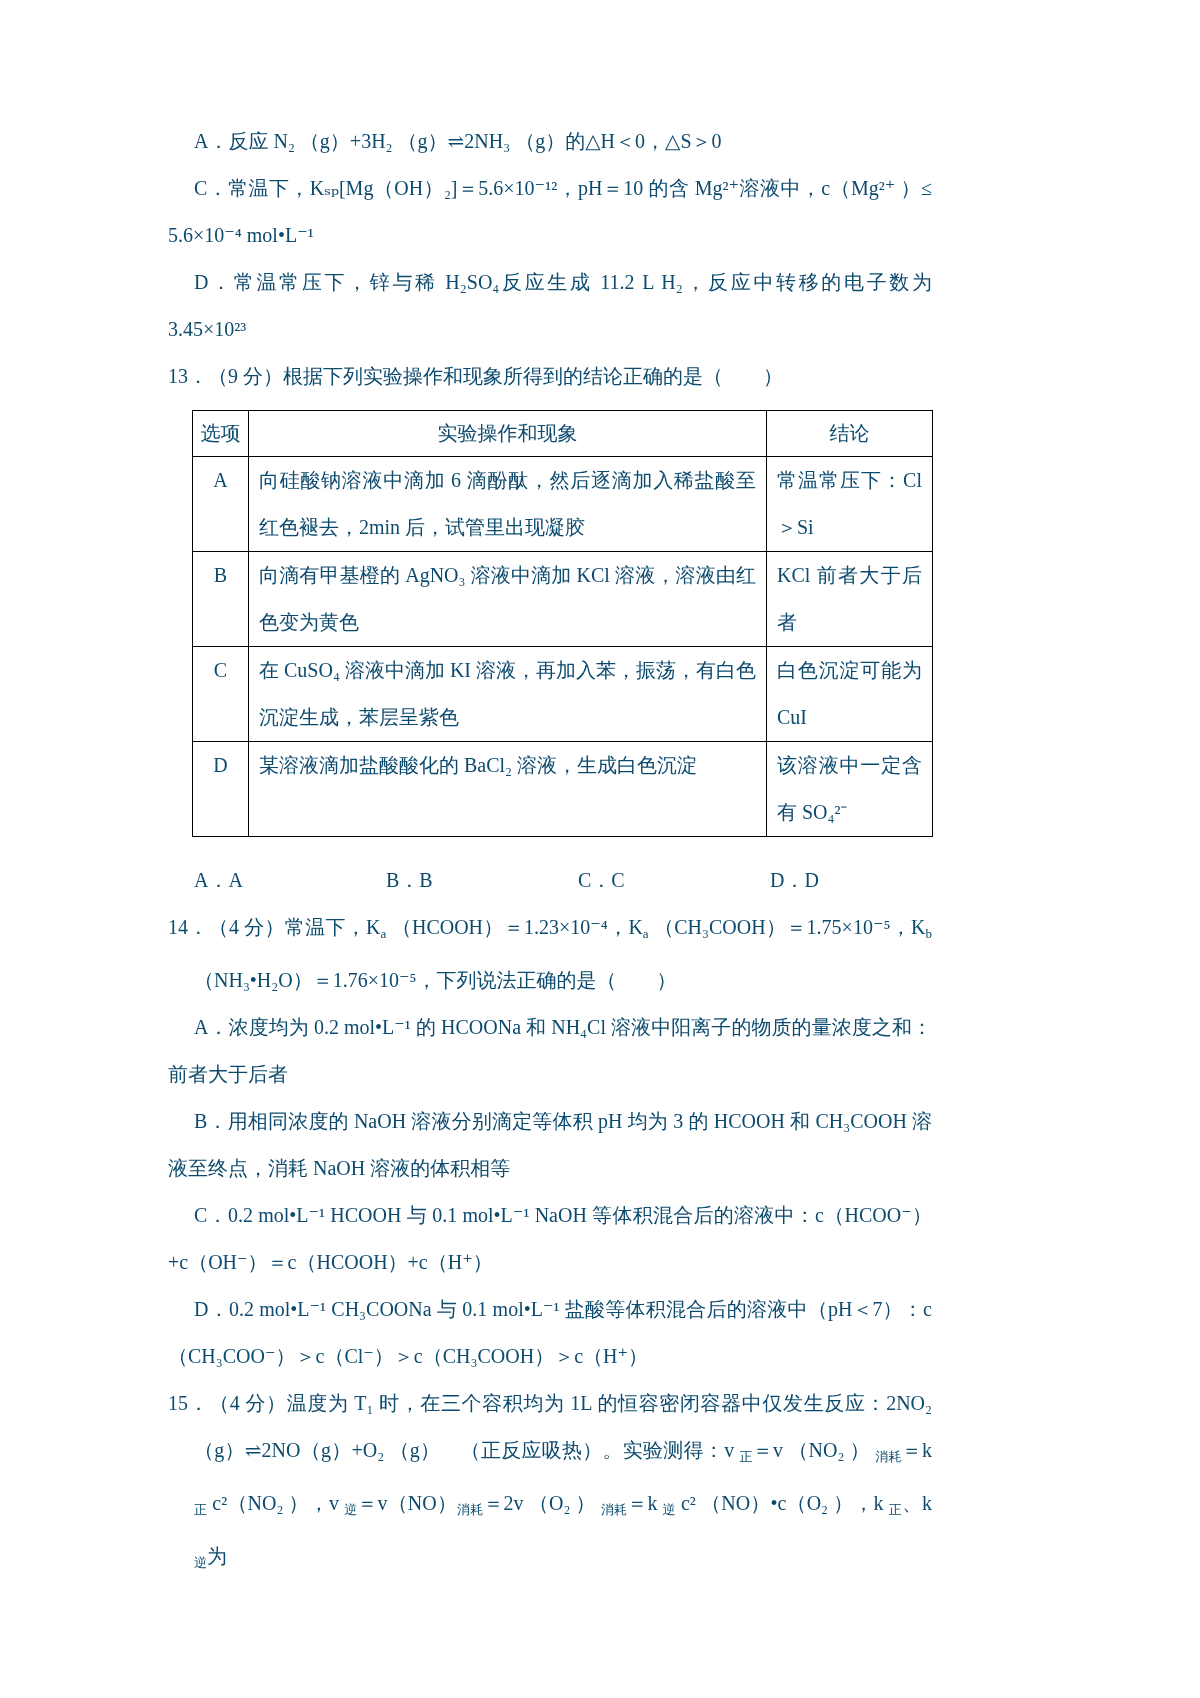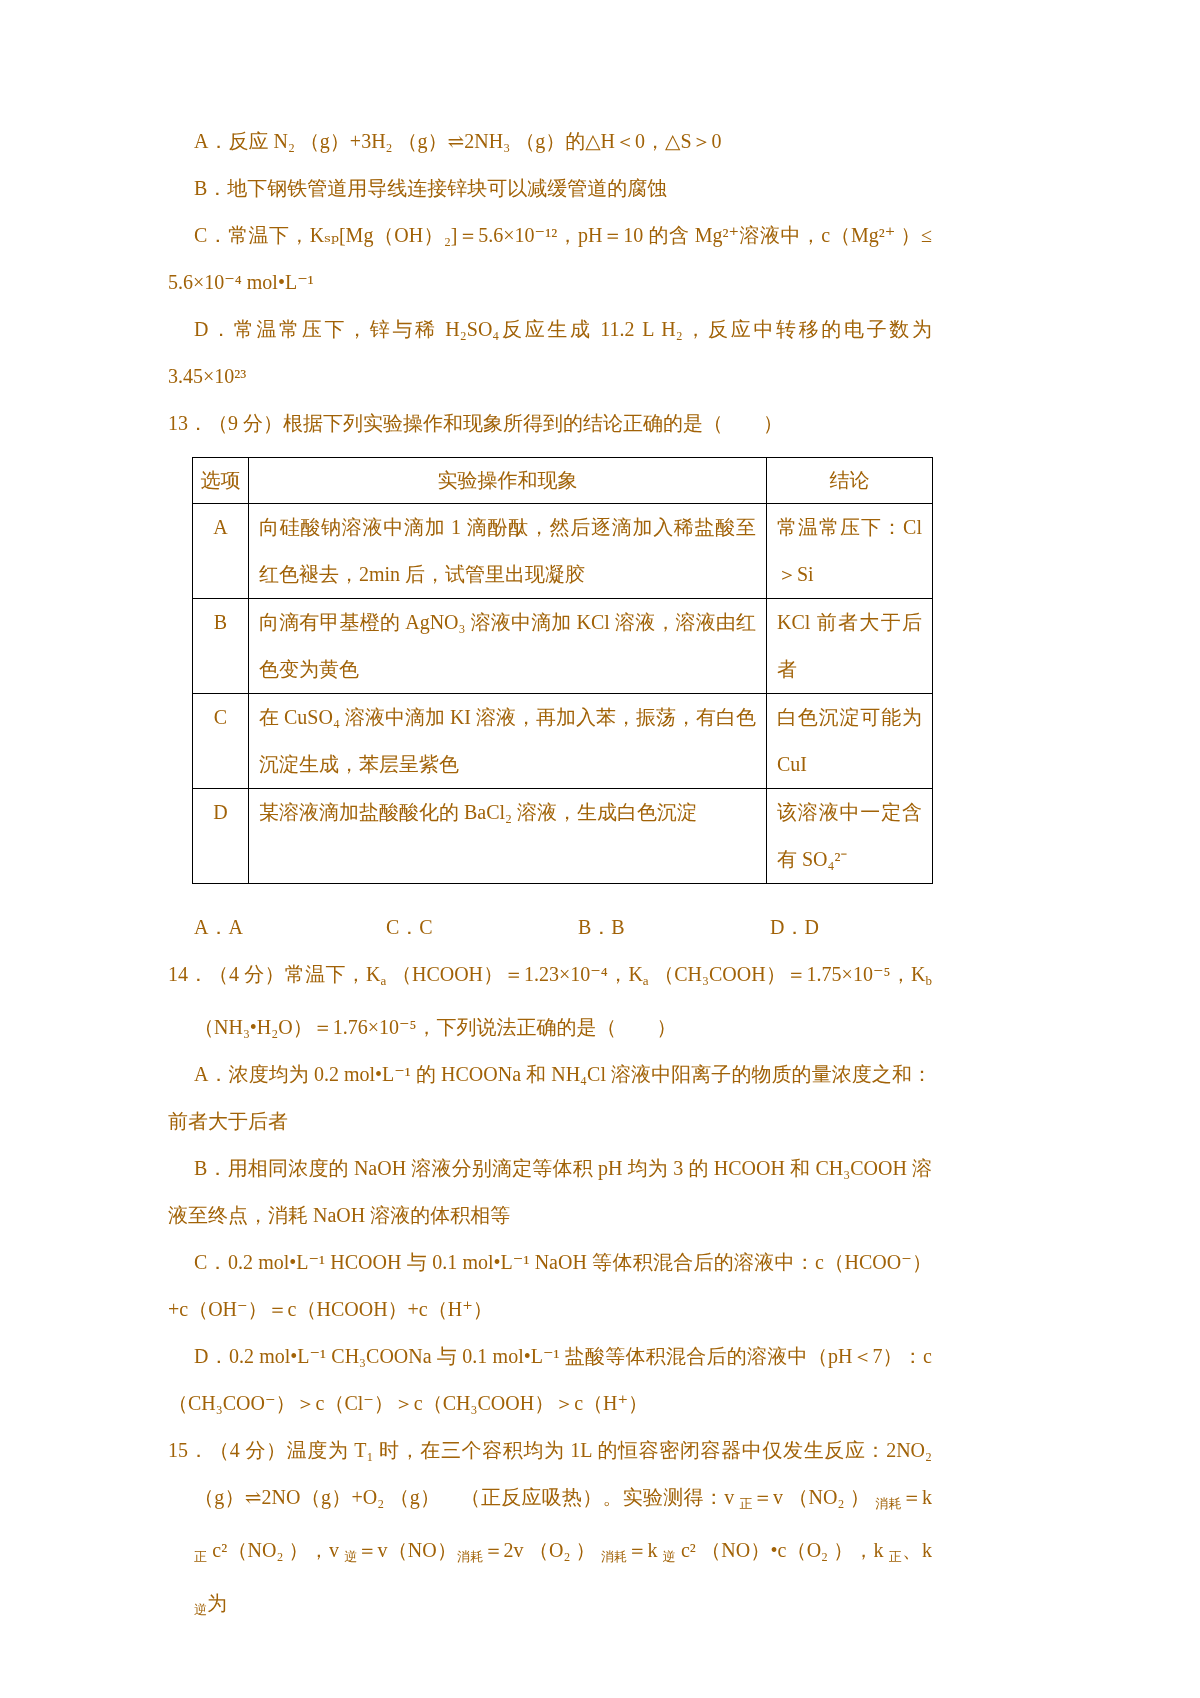--- a/index.html
+++ b/index.html
@@ -2,21 +2,21 @@
 <html><head>
 <meta charset="utf-8">
 <style>
   html, body { margin: 0; padding: 0; background: #ffffff; }
   .page {
     position: relative;
     width: 1200px;
     height: 1698px;
     box-sizing: border-box;
     background: #ffffff;
-    color: #a16207;
+    color: #0c4a6e;
     font-family: "Liberation Serif", "DejaVu Serif", serif;
     font-size: 20px;
     padding: 118px 268px 16px 168px;
     overflow: hidden;
   }
   p {
     margin: 0;
     line-height: 47px;
     text-align: justify;
   }
@@ -68,21 +68,20 @@
     flex: 0 0 192px;
   }
   .answers span:first-child { margin-left: 26px; }
 </style>
 </head>
 <body>
 
 <div class="page">
 
   <p class="option">A．反应 N₂ （g）+3H₂ （g）⇌2NH₃ （g）的△H＜0，△S＞0</p>
-  <p class="option">B．地下钢铁管道用导线连接锌块可以减缓管道的腐蚀</p>
   <p class="option">C．常温下，Kₛₚ[Mg（OH）₂]＝5.6×10⁻¹²，pH＝10 的含 Mg²⁺溶液中，c（Mg²⁺ ）≤ 5.6×10⁻⁴ mol•L⁻¹</p>
   <p class="option">D．常温常压下，锌与稀 H₂SO₄反应生成 11.2 L H₂，反应中转移的电子数为 3.45×10²³</p>
 
   <p>13．（9 分）根据下列实验操作和现象所得到的结论正确的是（　　）</p>
 
   <table class="exp">
     <colgroup>
         <col class="c1">
         <col class="c2">
         <col class="c3">
@@ -90,21 +89,21 @@
     <thead>
       <tr>
         <th>选项</th>
         <th>实验操作和现象</th>
         <th>结论</th>
       </tr>
     </thead>
     <tbody>
       <tr>
         <td class="opt">A</td>
-        <td>向硅酸钠溶液中滴加 1 滴酚酞，然后逐滴加入稀盐酸至红色褪去，2min 后，试管里出现凝胶</td>
+        <td>向硅酸钠溶液中滴加 6 滴酚酞，然后逐滴加入稀盐酸至红色褪去，2min 后，试管里出现凝胶</td>
         <td>常温常压下：Cl＞Si</td>
       </tr>
       <tr>
         <td class="opt">B</td>
         <td>向滴有甲基橙的 AgNO₃ 溶液中滴加 KCl 溶液，溶液由红色变为黄色</td>
         <td>KCl 前者大于后者</td>
       </tr>
       <tr>
         <td class="opt">C</td>
         <td>在 CuSO₄ 溶液中滴加 KI 溶液，再加入苯，振荡，有白色沉淀生成，苯层呈紫色</td>
@@ -113,22 +112,22 @@
       <tr>
         <td class="opt">D</td>
         <td>某溶液滴加盐酸酸化的 BaCl₂ 溶液，生成白色沉淀</td>
         <td>该溶液中一定含有 SO₄²⁻</td>
       </tr>
     </tbody>
   </table>
 
   <div class="answers">
     <span>A．A</span>
+    <span>B．B</span>
     <span>C．C</span>
-    <span>B．B</span>
     <span>D．D</span>
   </div>
 
   <p class="hang"><span>14．（4 分）常温下，K</span><span class="sub">a</span><span> （HCOOH）＝1.23×10⁻⁴，K</span><span class="sub">a</span><span> （CH₃COOH）＝1.75×10⁻⁵，K</span><span class="sub">b</span><span> （NH₃•H₂O）＝1.76×10⁻⁵，下列说法正确的是（　　）</span></p>
 
   <p class="option">A．浓度均为 0.2 mol•L⁻¹ 的 HCOONa 和 NH₄Cl 溶液中阳离子的物质的量浓度之和：前者大于后者</p>
   <p class="option">B．用相同浓度的 NaOH 溶液分别滴定等体积 pH 均为 3 的 HCOOH 和 CH₃COOH 溶液至终点，消耗 NaOH 溶液的体积相等</p>
   <p class="option">C．0.2 mol•L⁻¹ HCOOH 与 0.1 mol•L⁻¹ NaOH 等体积混合后的溶液中：c（HCOO⁻）+c（OH⁻）＝c（HCOOH）+c（H⁺）</p>
   <p class="option">D．0.2 mol•L⁻¹ CH₃COONa 与 0.1 mol•L⁻¹ 盐酸等体积混合后的溶液中（pH＜7）：c（CH₃COO⁻）＞c（Cl⁻）＞c（CH₃COOH）＞c（H⁺）</p>
 

